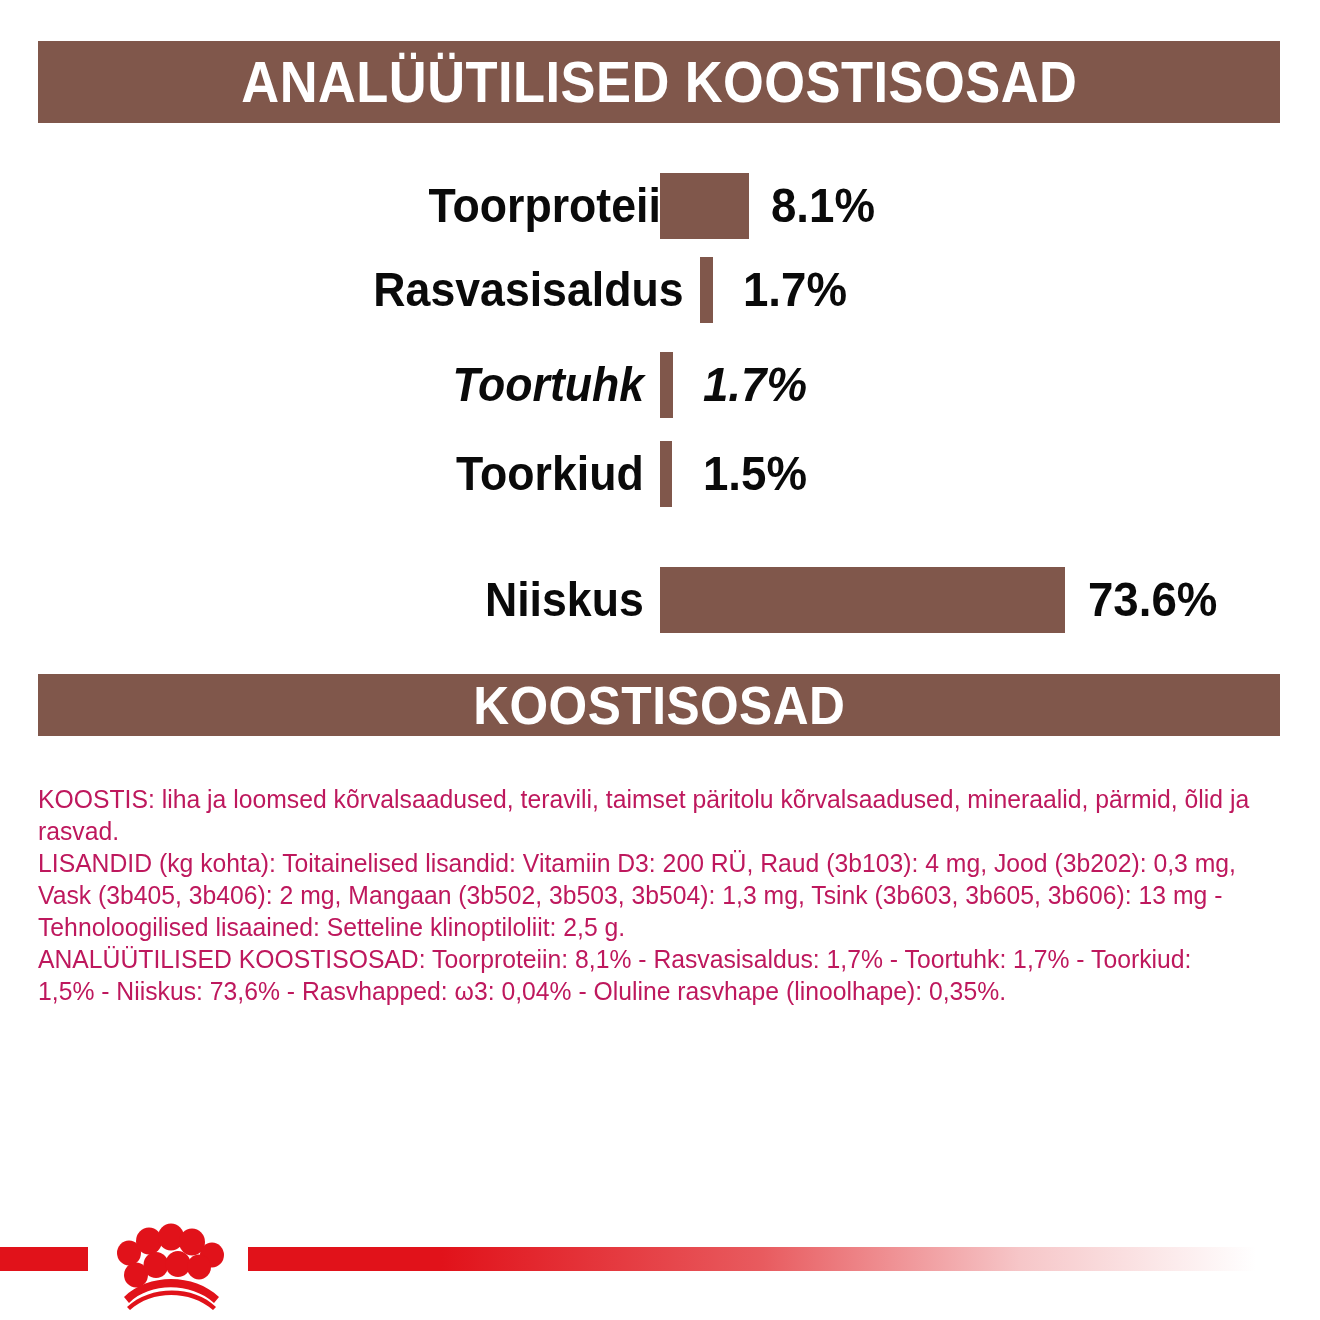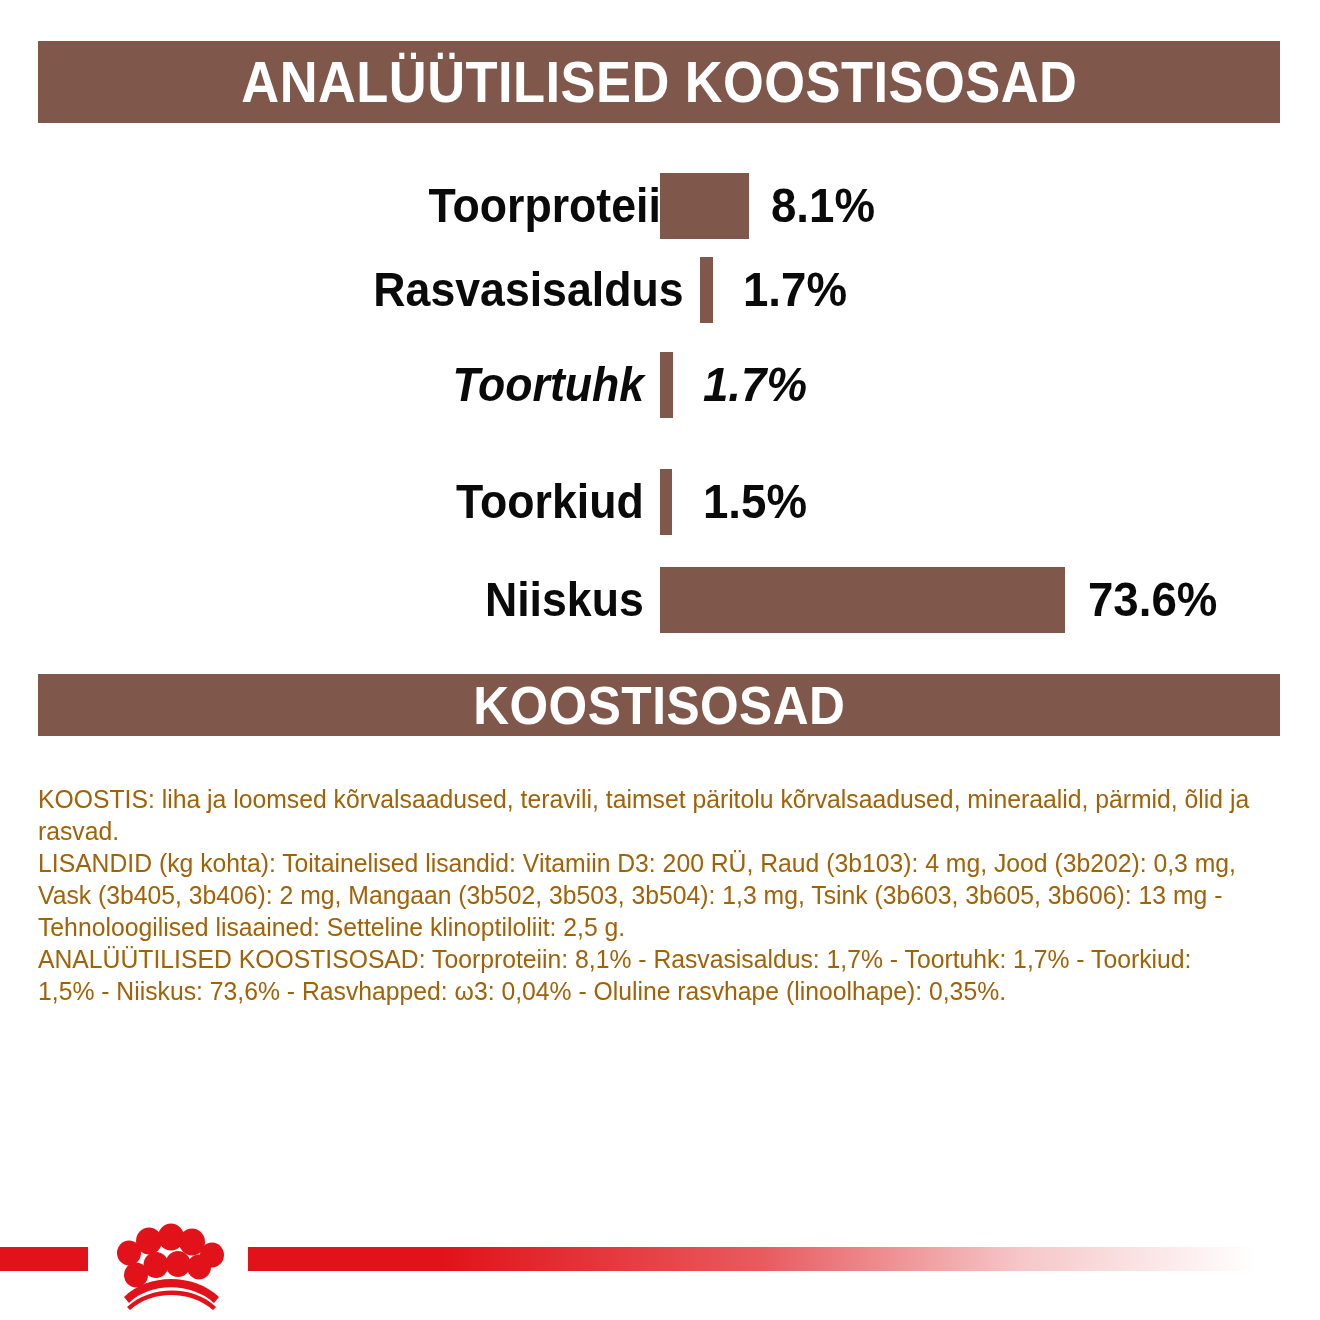--- a/index.html
+++ b/index.html
@@ -100,30 +100,30 @@
     line-height: 1;
     white-space: nowrap;
     transform: scaleX(0.95);
     transform-origin: left center;
   }
 
   
   #row-0 { top: 13px; padding-left: 44px; }
   #row-1 { top: 97px; margin-left: 40px; }
   #row-2 { top: 192px; font-style: italic; }
-  #row-3 { top: 281px; margin-top: 28px; }
+  #row-3 { top: 281px; }
   #row-4 { top: 374px; margin-top: 33px; }
 
   
   #composition-text {
     position: absolute;
     top: 783px;
     left: 38px;
     width: 1250px;
-    color: #a16207;
+    color: #be185d;
     font-size: 25.5px;
     line-height: 32px;
     font-family: "Liberation Sans Narrow", "Liberation Sans", sans-serif;
   }
   #composition-text p {
     margin: 0;
     transform: scaleX(0.97);
     transform-origin: left top;
   }
 

